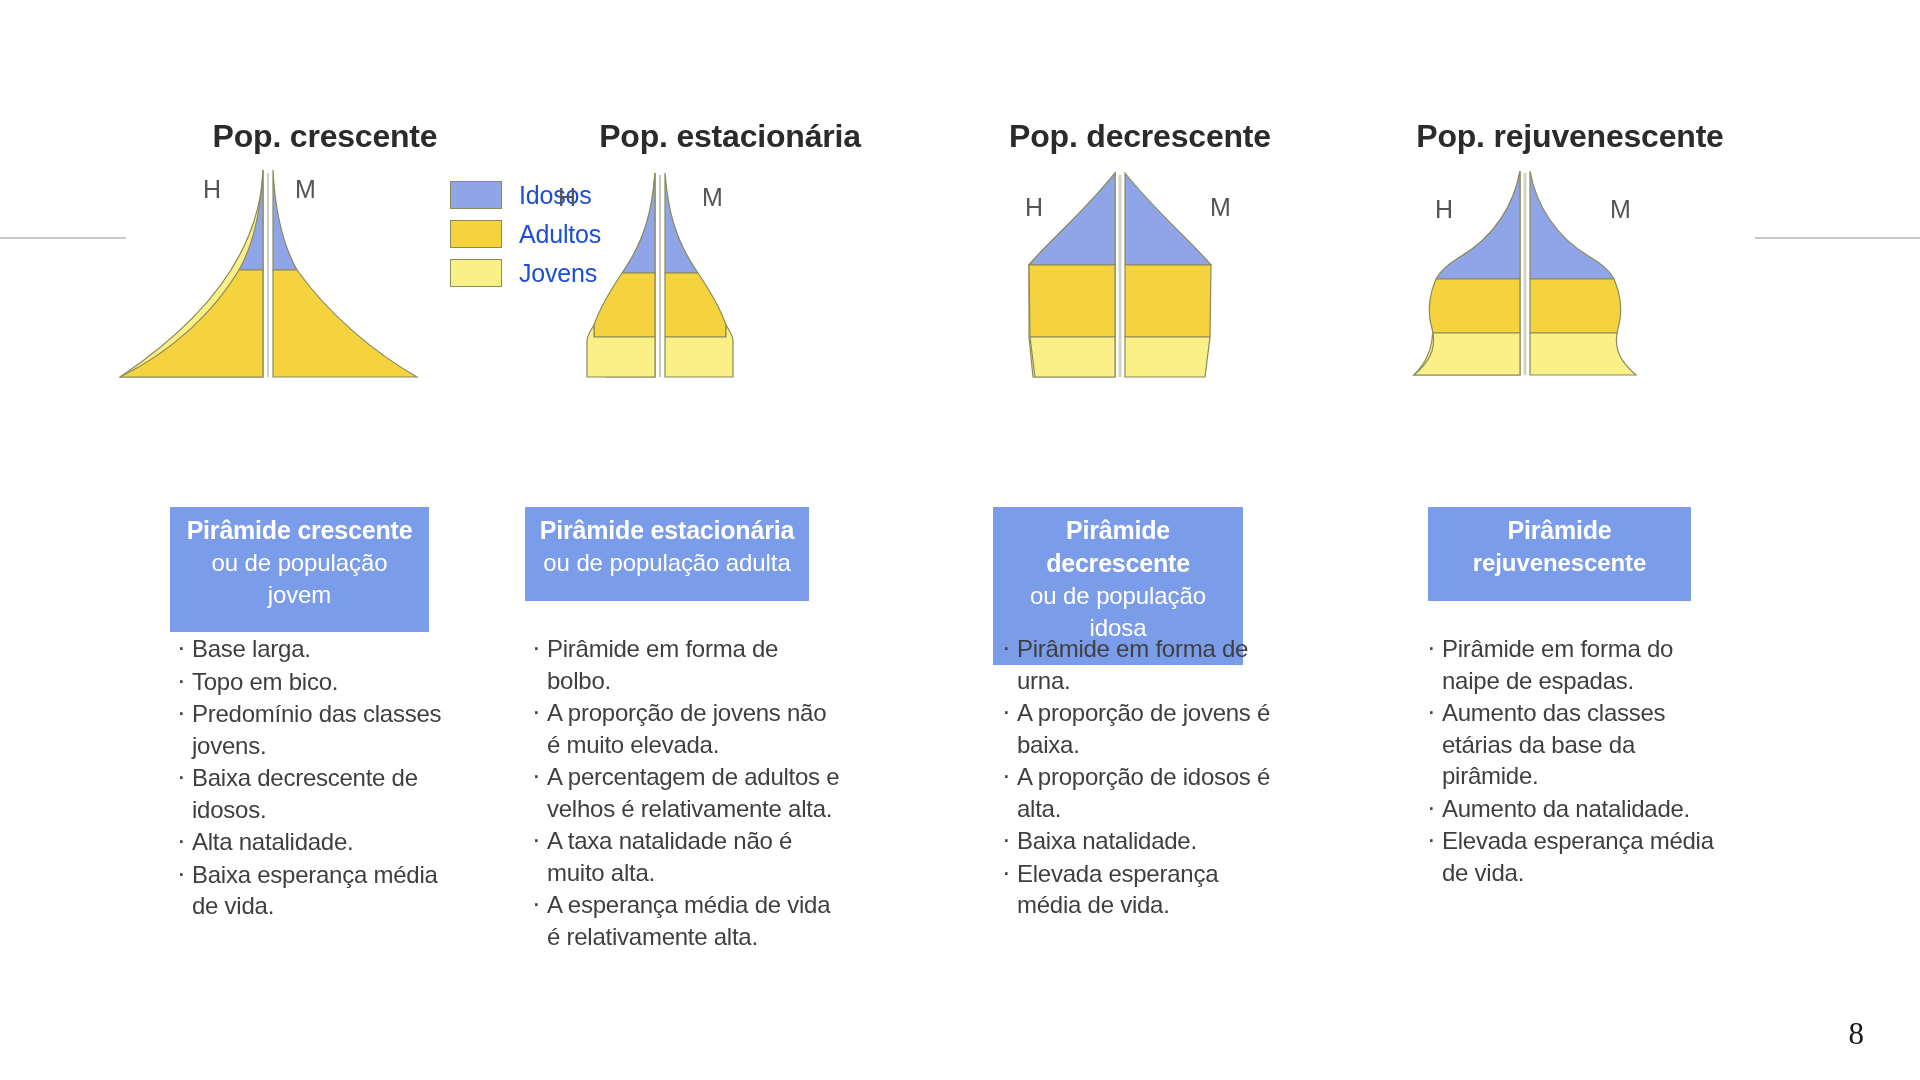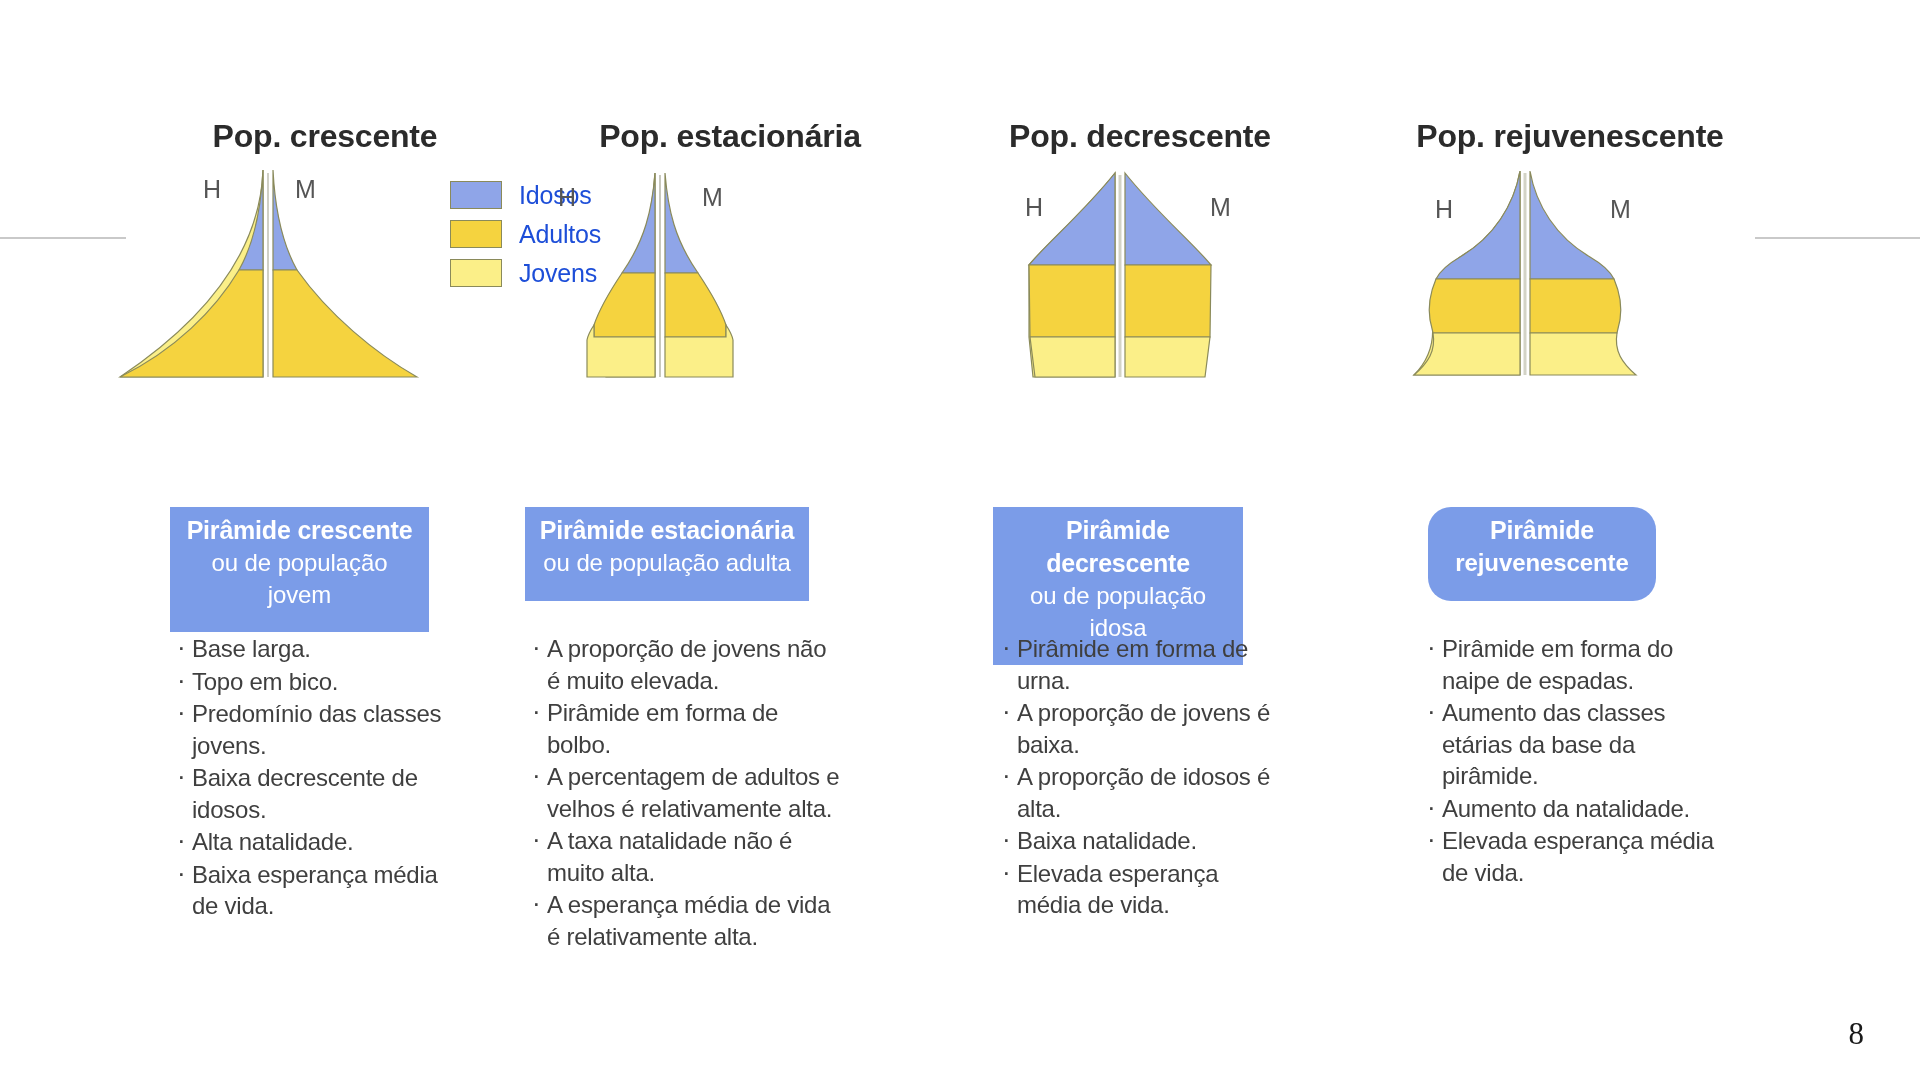--- a/index.html
+++ b/index.html
@@ -148,22 +148,22 @@
       <span class="hm" style="left:18px;top:18px;">H</span>
       <span class="hm" style="left:162px;top:18px;">M</span>
     </div>
 
     <div class="banner" style="left:-15px;top:507px;width:284px;">
       <div class="l1">Pirâmide estacionária</div>
       <div class="l2">ou de população adulta</div>
     </div>
 
     <ul class="bullets" style="left:-10px;top:633px;width:310px;">
+      <li>Pirâmide em forma de bolbo.</li>
       <li>A proporção de jovens não é muito elevada.</li>
-      <li>Pirâmide em forma de bolbo.</li>
       <li>A percentagem de adultos e velhos é relativamente alta.</li>
       <li>A taxa natalidade não é muito alta.</li>
       <li>A esperança média de vida é relativamente alta.</li>
     </ul>
   </div>
 
   <div class="col col3">
     <div class="col-title">Pop. decrescente</div>
 
     <div class="pyr-wrap">
@@ -214,21 +214,21 @@
           <path d="M120,6 C126,40 146,72 180,92 C192,99 200,106 204,114 L120,114 Z" fill="#8fa5e8" stroke="#8a8a5a" stroke-width="1.2"></path>
           <path d="M204,114 C210,128 212,142 210,155 L207,168 L120,168 L120,114 Z" fill="#f5d33f" stroke="#8a8a5a" stroke-width="1.2"></path>
           <path d="M207,168 C204,186 212,198 226,210 L120,210 L120,168 Z" fill="#fbef88" stroke="#8a8a5a" stroke-width="1.2"></path>
         </g>
         <line x1="115" y1="8" x2="115" y2="210" stroke="#d3d3c6" stroke-width="3"></line>
       </svg>
       <span class="hm" style="left:25px;top:30px;">H</span>
       <span class="hm" style="left:200px;top:30px;">M</span>
     </div>
 
-    <div class="banner bold2" style="left:18px;top:507px;width:228px;border-radius:23px;">
+    <div class="banner bold2" style="left:18px;top:507px;width:263px;">
       <div class="l1">Pirâmide</div>
       <div class="l2">rejuvenescente</div>
     </div>
 
     <ul class="bullets" style="left:15px;top:633px;width:290px;">
       <li>Pirâmide em forma do naipe de espadas.</li>
       <li>Aumento das classes etárias da base da pirâmide.</li>
       <li>Aumento da natalidade.</li>
       <li>Elevada esperança média de vida.</li>
     </ul>

